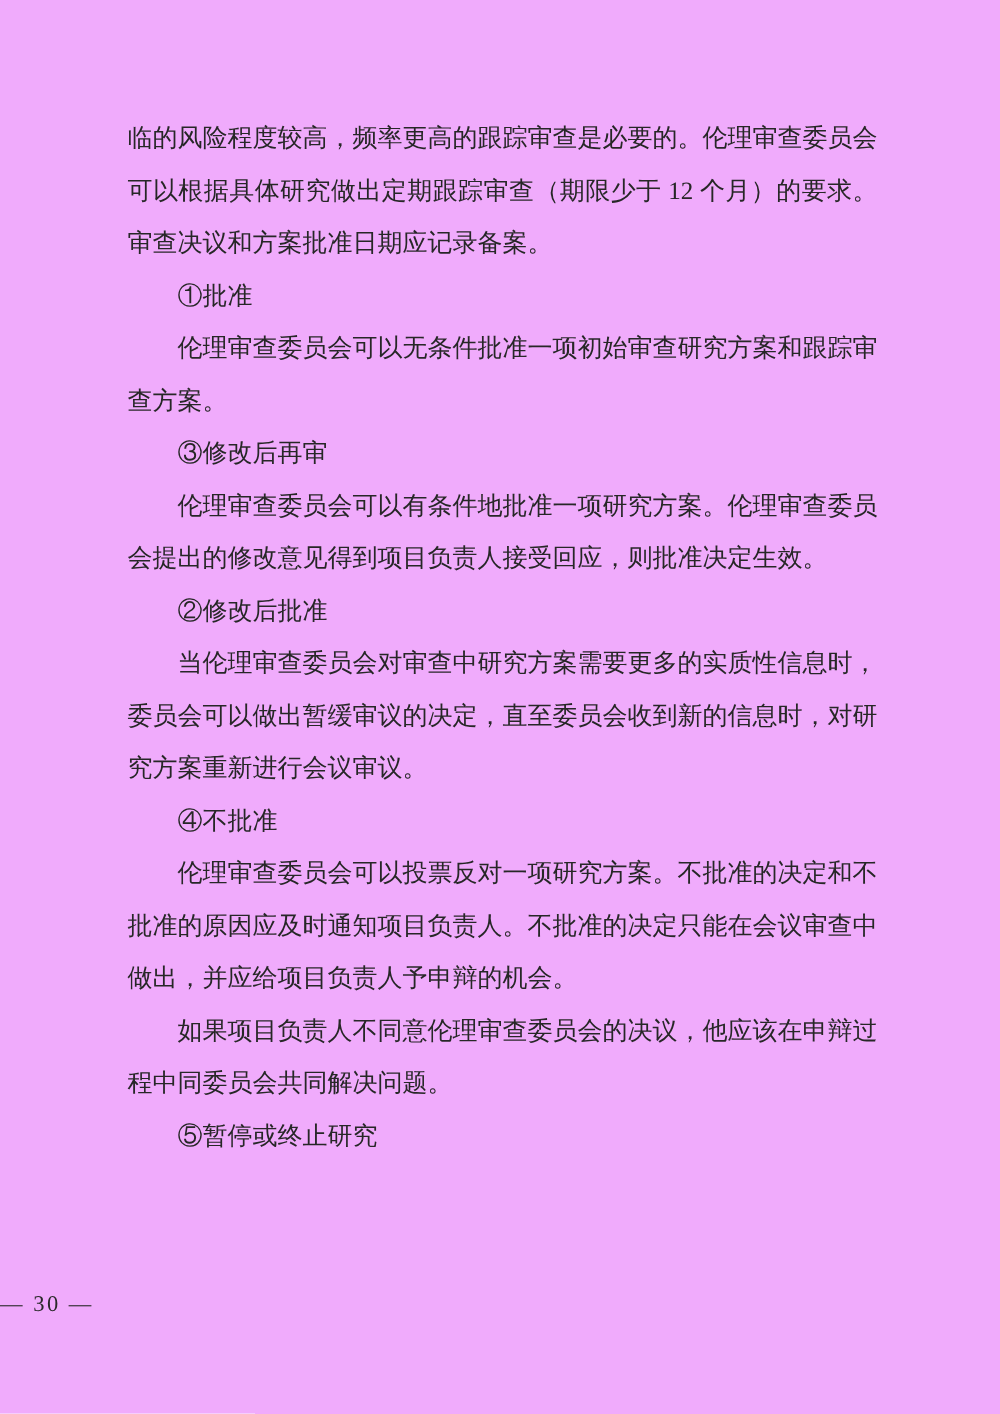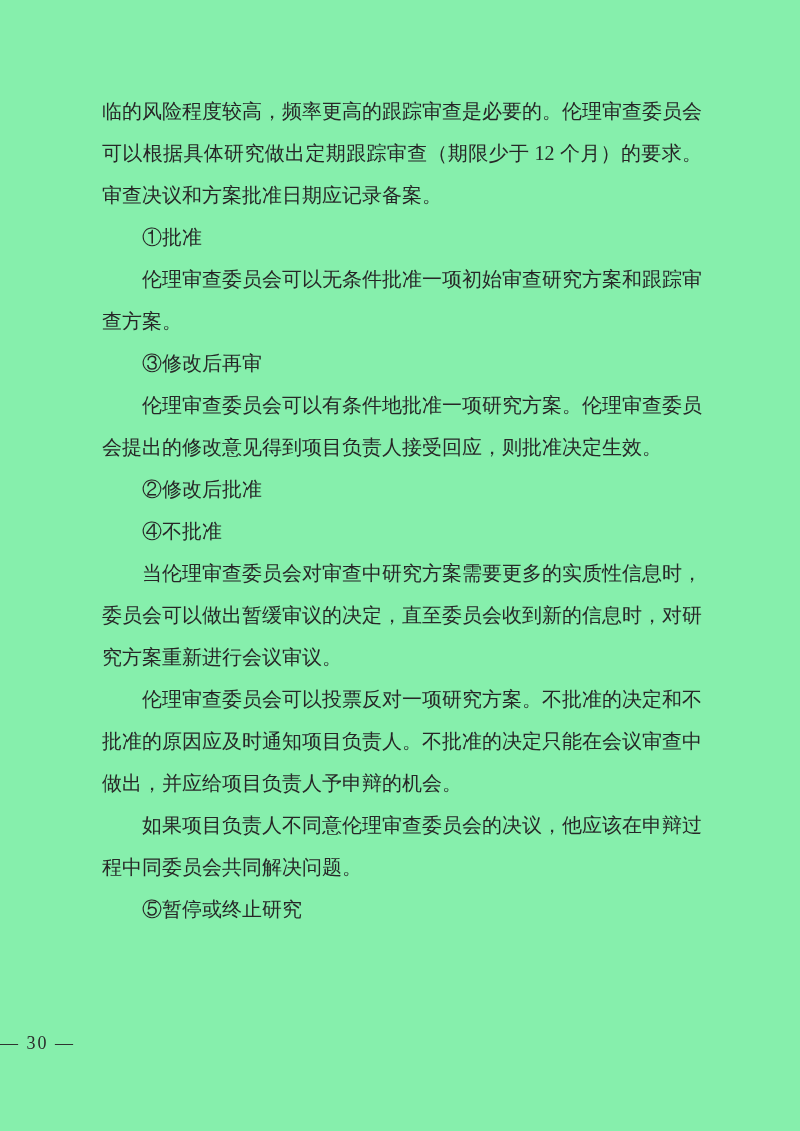--- a/index.html
+++ b/index.html
@@ -4,21 +4,21 @@
 <style>
   html, body {
     margin: 0;
     padding: 0;
     background: #ffffff;
   }
   .page {
     position: relative;
     width: 800px;
     height: 1131px;
-    background: #86efac;
+    background: #f0abfc;
     overflow: hidden;
   }
   .text-block {
     position: absolute;
     left: 102px;
     top: 90px;
     width: 600px;
     font-family: "Liberation Serif", "DejaVu Serif", serif;
     font-size: 20px;
     line-height: 42px;
@@ -50,22 +50,22 @@
 <body>
 
 <div class="page">
   <main class="text-block">
       <p class="no-indent">临的风险程度较高，频率更高的跟踪审查是必要的。伦理审查委员会可以根据具体研究做出定期跟踪审查（期限少于 12 个月）的要求。审查决议和方案批准日期应记录备案。</p>
       <p>①批准</p>
       <p>伦理审查委员会可以无条件批准一项初始审查研究方案和跟踪审查方案。</p>
       <p>③修改后再审</p>
       <p>伦理审查委员会可以有条件地批准一项研究方案。伦理审查委员会提出的修改意见得到项目负责人接受回应，则批准决定生效。</p>
       <p>②修改后批准</p>
+      <p>当伦理审查委员会对审查中研究方案需要更多的实质性信息时，委员会可以做出暂缓审议的决定，直至委员会收到新的信息时，对研究方案重新进行会议审议。</p>
       <p>④不批准</p>
-      <p>当伦理审查委员会对审查中研究方案需要更多的实质性信息时，委员会可以做出暂缓审议的决定，直至委员会收到新的信息时，对研究方案重新进行会议审议。</p>
       <p>伦理审查委员会可以投票反对一项研究方案。不批准的决定和不批准的原因应及时通知项目负责人。不批准的决定只能在会议审查中做出，并应给项目负责人予申辩的机会。</p>
       <p>如果项目负责人不同意伦理审查委员会的决议，他应该在申辩过程中同委员会共同解决问题。</p>
       <p>⑤暂停或终止研究</p>
     </main>
   <footer class="page-footer">
     <span>— 30 —</span>
   </footer>
 </div>
 
 </body></html>

